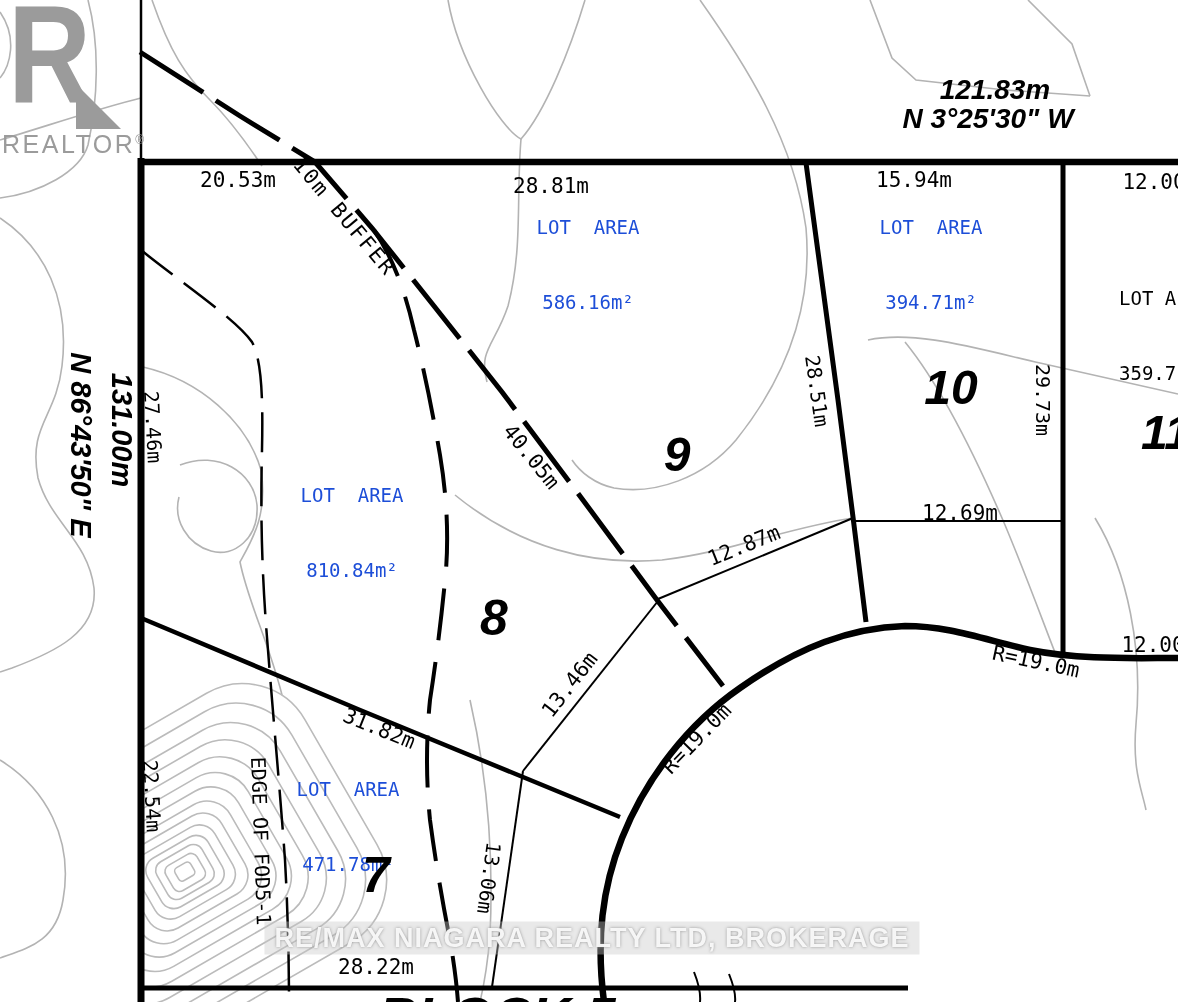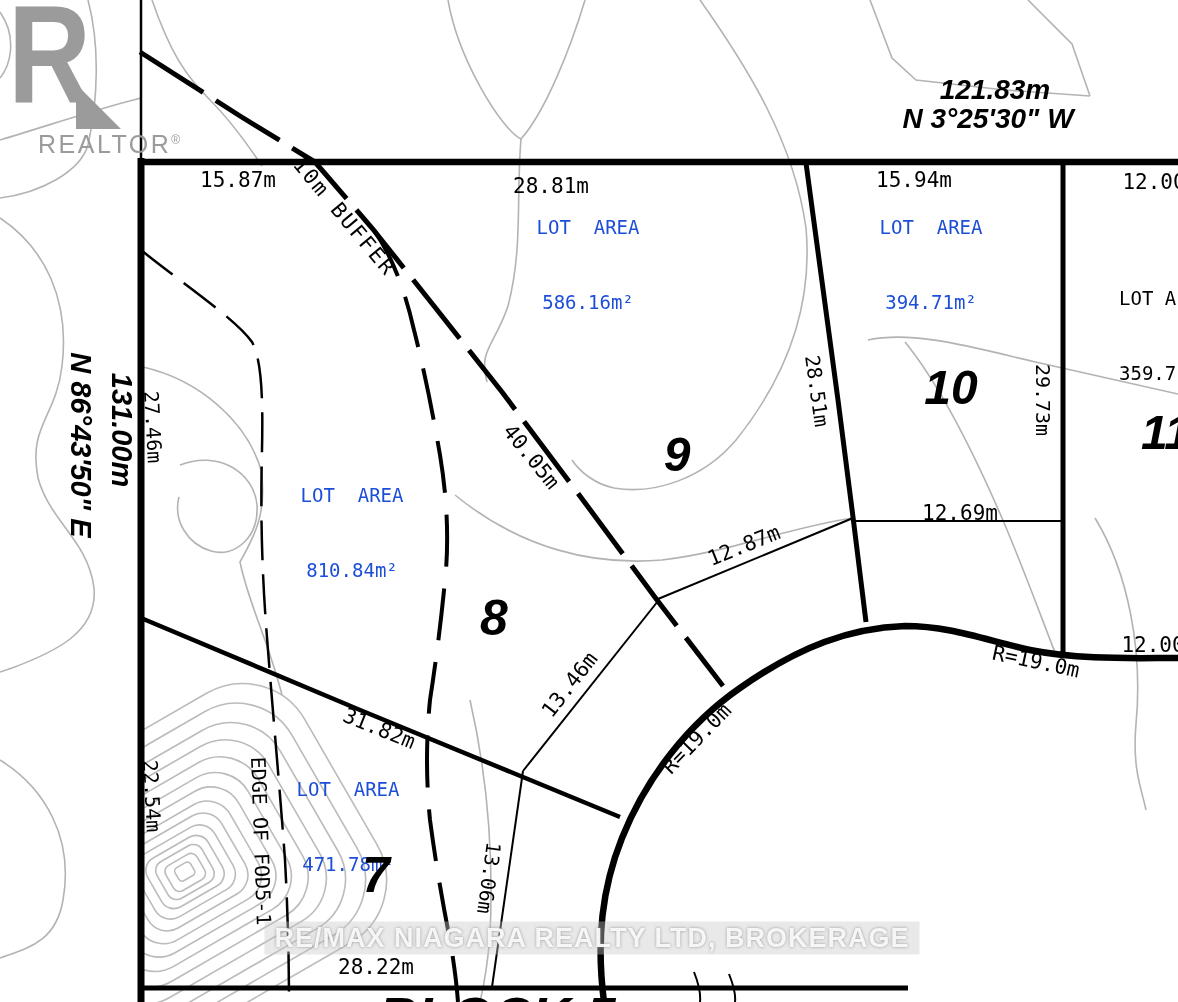--- a/index.html
+++ b/index.html
@@ -27,21 +27,21 @@
   .wm{position:absolute;transform:translate(-50%,-50%);
       font:700 27px "Liberation Sans",sans-serif;letter-spacing:1px;white-space:pre;
       color:rgba(250,250,250,.95);background:rgba(200,200,200,.4);
       text-shadow:0 0 3px rgba(140,140,140,.9);padding:1px 10px;}
   
   .logo{position:absolute;left:0;top:0;width:145px;height:165px;color:#9b9b9b;}
   .logo-r{position:absolute;left:8px;top:-16px;font:700 140px "Liberation Sans",sans-serif;
       line-height:1;transform:scaleX(.82);transform-origin:left top;color:#9b9b9b;}
   .logo-tri{position:absolute;left:76px;top:84px;}
   .logo-text{position:absolute;left:2px;top:130px;font:400 25px "Liberation Sans",sans-serif;
-      letter-spacing:2.5px;color:#9b9b9b;margin-left:36px;}
+      letter-spacing:2.5px;color:#9b9b9b;}
   .logo-text sup{font-size:12px;}
 </style>
 </head>
 <body>
 
 <div id="plan">
 
   <svg id="linework" width="1178" height="1002" viewBox="0 0 1178 1002">
     <defs>
       <clipPath id="mapclip">
@@ -122,21 +122,21 @@
       </svg>
     <div class="logo-text"><span>REALTOR</span><sup>®</sup></div>
   </div>
 
   <div class="bear" style="left:995px;top:90px">121.83m</div>
   <div class="bear" style="left:988px;top:119px">N 3°25'30" W</div>
 
   <div class="bear v" style="left:121px;top:430px;--r:90deg">131.00m</div>
   <div class="bear v" style="left:80px;top:445px;--r:90deg">N 86°43'50" E</div>
 
-  <div class="d" style="left:238px;top:180px">15.87m</div>
+  <div class="d" style="left:238px;top:180px">20.53m</div>
   <div class="d" style="left:551px;top:186px">28.81m</div>
   <div class="d" style="left:914px;top:180px">15.94m</div>
   <div class="d" style="left:1154px;top:182px">12.00</div>
   <div class="d sm" style="left:153px;top:427px;--r:87deg">27.46m</div>
   <div class="d sm" style="left:817px;top:391px;--r:82deg">28.51m</div>
   <div class="d sm" style="left:1043px;top:400px;--r:90deg">29.73m</div>
   <div class="d" style="left:960px;top:513px">12.69m</div>
   <div class="d" style="left:531px;top:457px;--r:51deg">40.05m</div>
   <div class="d" style="left:744px;top:546px;--r:-22deg">12.87m</div>
   <div class="d" style="left:570px;top:685px;--r:-52deg">13.46m</div>

